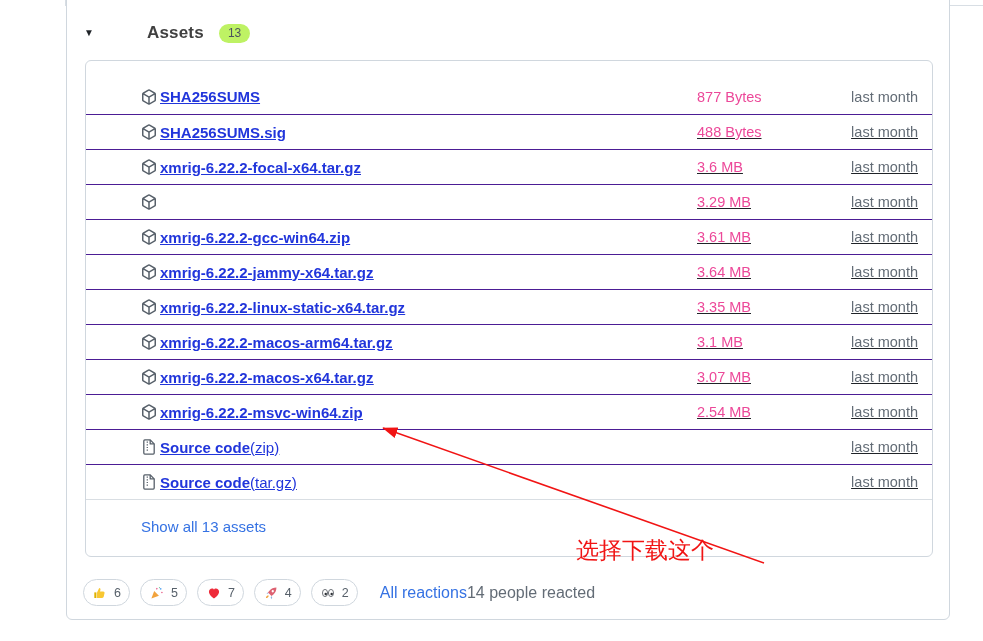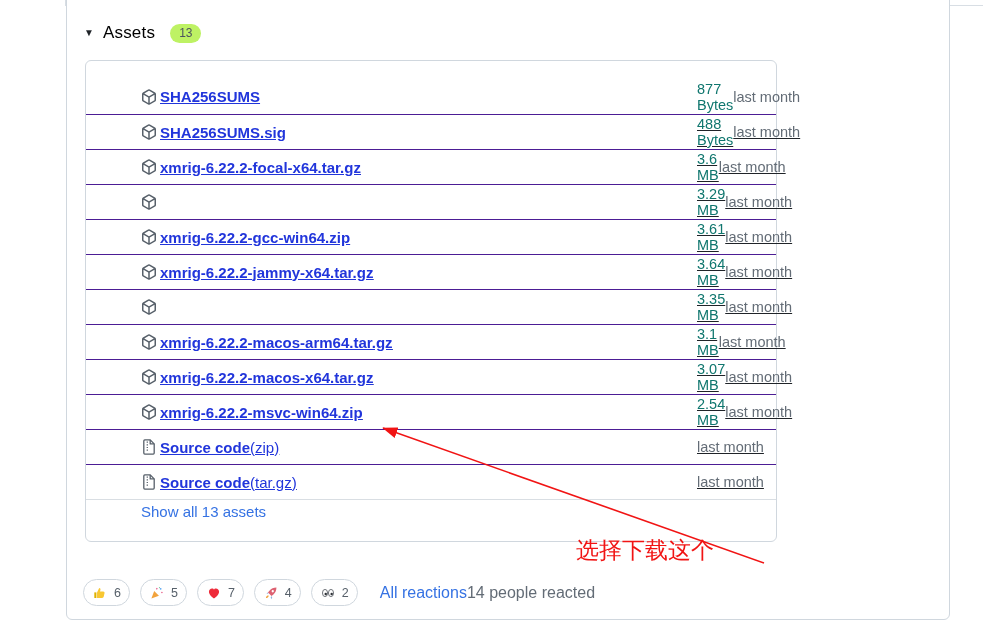--- a/index.html
+++ b/index.html
@@ -18,42 +18,42 @@
 
   
   .release-card {
     position:absolute; left:66px; top:-10px; width:884px; height:630px;
     border:1px solid #d0d7de; border-radius:6px; background:#fff;
   }
 
   
   .assets-header { position:absolute; left:84px; top:23px; display:flex; align-items:center; cursor:pointer; }
   .caret { font-size:10px; color:#1f2328; margin-right:9px; line-height:1; }
-  .assets-title { font-size:17px; font-weight:400; color:#000000; letter-spacing:.2px; }
+  .assets-title { font-size:17px; font-weight:700; color:#404040; letter-spacing:.2px;margin-left:44px; }
   .count-badge {
     margin-left:15px; background:#bef264; color:#4c545e;
     border-radius:2em; padding:2px 9px; font-size:12px; font-weight:500; line-height:15px;
   }
 
   
   .assets-box {
-    position:absolute; left:85px; top:60px; width:692px;
+    position:absolute; left:85px; top:60px; width:848px;
     border:1px solid #d0d7de; border-radius:6px; background:#fff; padding-top:18px;
   }
   .asset-row { display:flex; align-items:center; height:35px; padding:0 14px 0 55px; font-size:15px; }
   .asset-row + .asset-row { border-top:1px solid #4c1d95;text-decoration:underline; }
   .row-left { display:flex; align-items:center; width:556px; flex:none; min-width:0; }
   .row-icon { width:16px; height:16px; margin-right:3px; color:#57606a; flex:none; display:inline-flex; }
   .row-icon svg { display:block; }
   .asset-link { color:#2135db; font-weight:700; text-decoration:underline; white-space:nowrap; cursor:pointer; }
   .asset-suffix { font-weight:400; }
-  .asset-size { flex:1; color:#0f766e; font-size:14.5px; }
+  .asset-size { flex:1; color:#ec4899; font-size:14.5px; }
   .asset-age { color:#636c76; white-space:nowrap; font-size:14.5px; }
 
-  .show-all-row { border-top:1px solid #d9dee3; padding:3px 14px 20px 55px; }
+  .show-all-row { border-top:1px solid #d9dee3; padding:18px 14px 20px 55px; }
   .show-all-link { color:#3572e3; font-size:15px; cursor:pointer; }
 
   
   .reactions { position:absolute; left:83px; top:579px; display:flex; align-items:center; }
   .pill {
     display:flex; align-items:center; gap:7px; height:27px; padding:0 8px 0 9px;
     border:1px solid #d0d7de; border-radius:100px; background:#fff; margin-right:10px;
     font-family:inherit; cursor:pointer;
   }
   .pill-icon { display:inline-flex; }
@@ -164,20 +164,21 @@
     <span class="asset-age">last month</span>
   </div>
 
   <div class="asset-row">
     <span class="row-left">
       <span class="row-icon">
             <svg viewBox="0 0 16 16" width="16" height="16" fill="currentColor" aria-hidden="true">
               <path d="m8.878.392 5.25 3.045c.54.314.872.89.872 1.514v6.098a1.75 1.75 0 0 1-.872 1.514l-5.25 3.045a1.75 1.75 0 0 1-1.756 0l-5.25-3.045A1.75 1.75 0 0 1 1 11.049V4.951c0-.624.332-1.2.872-1.514L7.122.392a1.75 1.75 0 0 1 1.756 0ZM7.875 1.69l-4.63 2.685L8 7.133l4.755-2.758-4.63-2.685a.248.248 0 0 0-.25 0ZM2.5 5.677v5.372c0 .09.047.171.125.216l4.625 2.683V8.432Zm6.25 8.271 4.625-2.683a.25.25 0 0 0 .125-.216V5.677L8.75 8.432Z"></path>
             </svg>
           </span>
+      <a class="asset-link"><span class="asset-main">xmrig-6.22.2-linux-static-x64.tar.gz</span><span class="asset-suffix"></span></a>
     </span>
     <span class="asset-size">3.35 MB</span>
     <span class="asset-age">last month</span>
   </div>
 
   <div class="asset-row">
     <span class="row-left">
       <span class="row-icon">
             <svg viewBox="0 0 16 16" width="16" height="16" fill="currentColor" aria-hidden="true">
               <path d="m8.878.392 5.25 3.045c.54.314.872.89.872 1.514v6.098a1.75 1.75 0 0 1-.872 1.514l-5.25 3.045a1.75 1.75 0 0 1-1.756 0l-5.25-3.045A1.75 1.75 0 0 1 1 11.049V4.951c0-.624.332-1.2.872-1.514L7.122.392a1.75 1.75 0 0 1 1.756 0ZM7.875 1.69l-4.63 2.685L8 7.133l4.755-2.758-4.63-2.685a.248.248 0 0 0-.25 0ZM2.5 5.677v5.372c0 .09.047.171.125.216l4.625 2.683V8.432Zm6.25 8.271 4.625-2.683a.25.25 0 0 0 .125-.216V5.677L8.75 8.432Z"></path>

